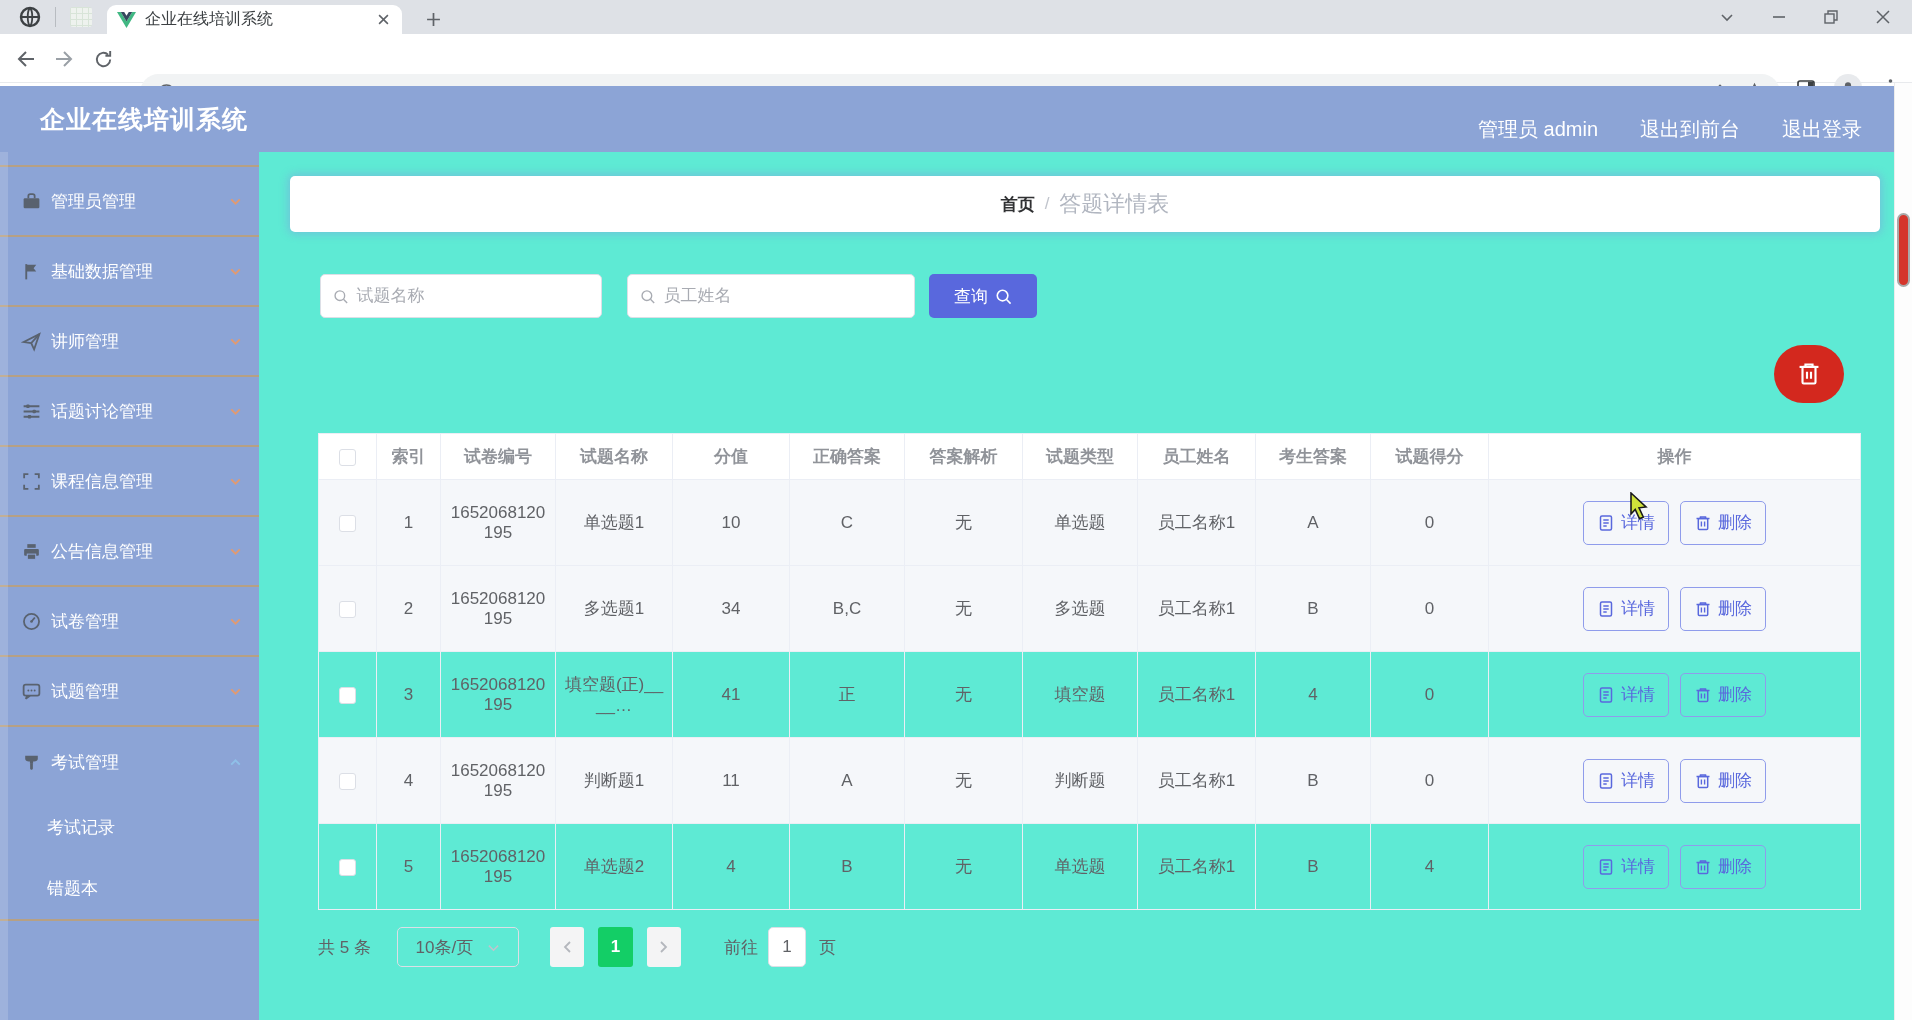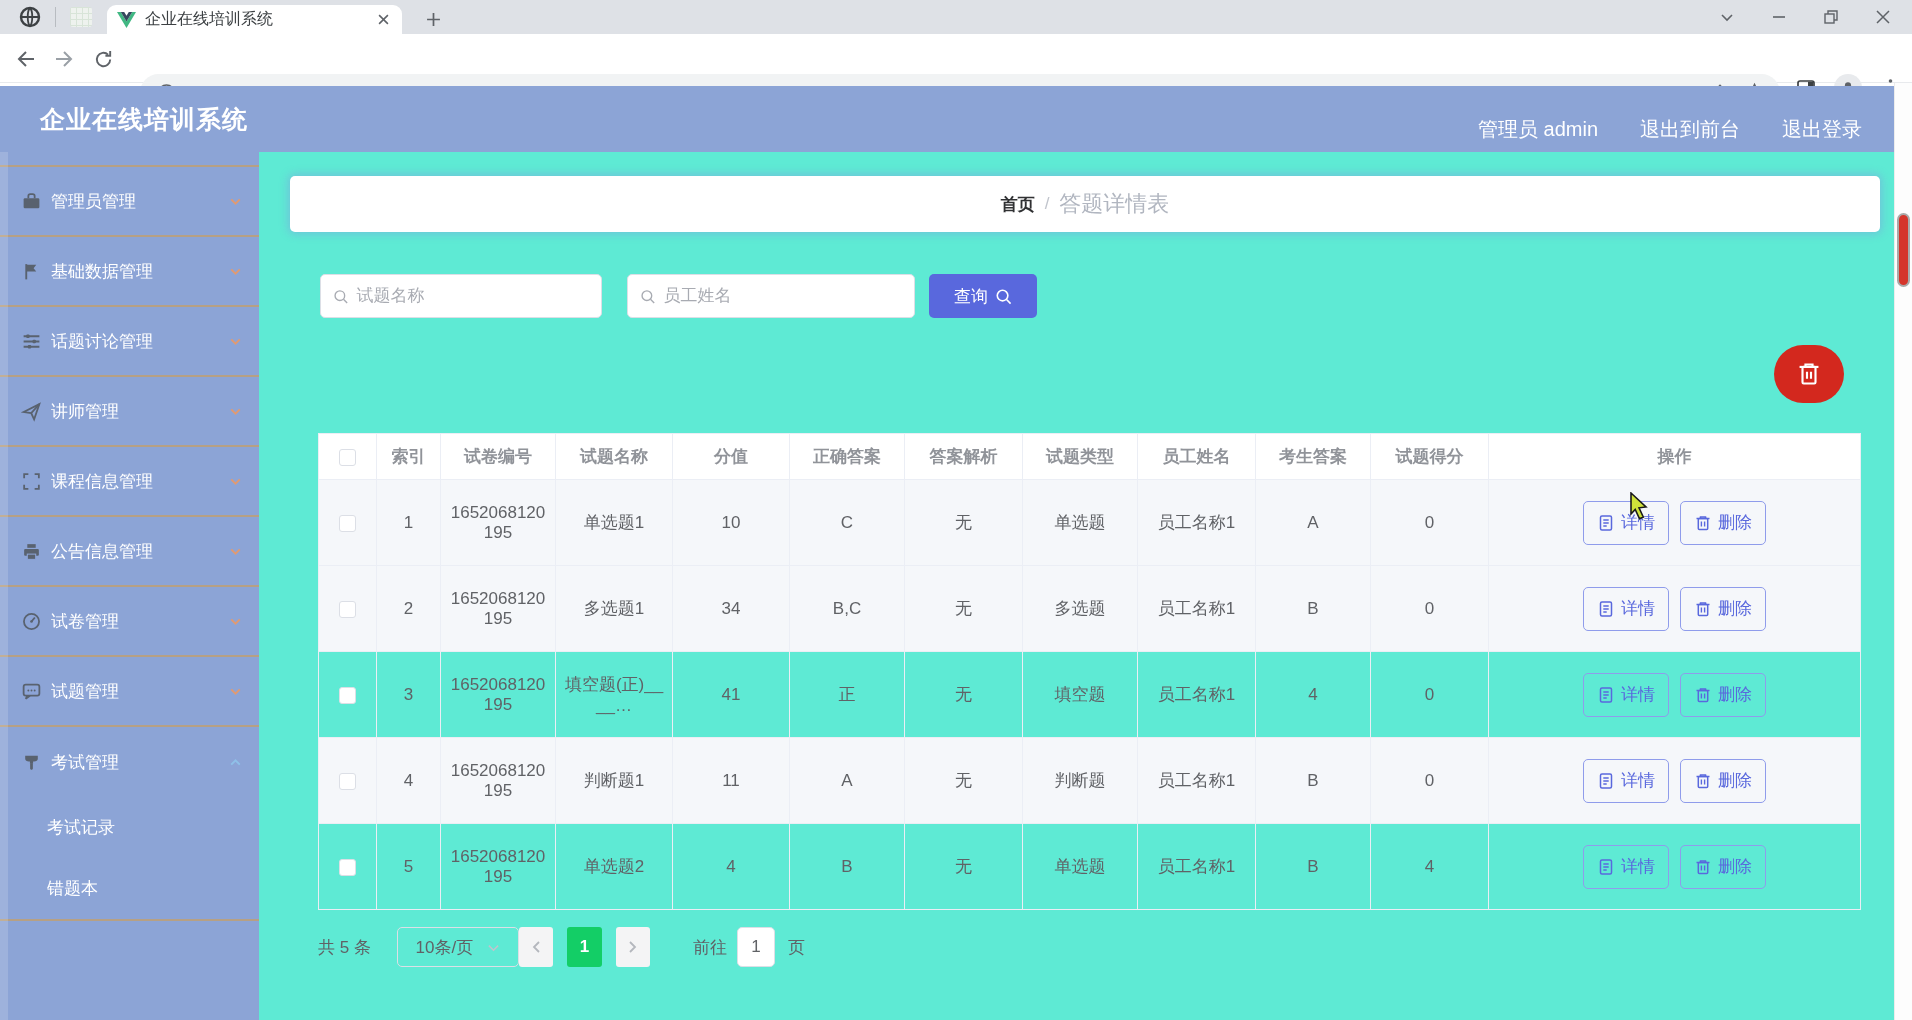--- a/index.html
+++ b/index.html
@@ -74,21 +74,21 @@
   tr.shaded td { background:#f5f7fa; }
   .chk { width:17px; height:17px; border:1px solid #dcdfe6; border-radius:3px; background:#fff; display:inline-block; vertical-align:middle; cursor:pointer; }
   .cell-actions { display:flex; align-items:center; justify-content:center; gap:11px; }
   .btn-row { height:44px; padding:0 13px; background:transparent; border:1px solid #8f9ceb; border-radius:5px; color:#5968dd;
              font-size:17px; display:inline-flex; align-items:center; gap:6px; cursor:pointer; font-family:inherit; }
 
   
   .pager { position:absolute; left:59px; top:775px; height:40px; display:flex; align-items:center; font-size:17px; color:#606266; }
   .pg-total { margin-right:26px; }
   .pg-size { width:122px; height:40px; border:1px solid #dcdfe6; border-radius:5px; display:flex; align-items:center;
-             justify-content:center; gap:14px; color:#606266; cursor:pointer; }
+             justify-content:center; gap:14px; color:#606266; cursor:pointer; margin-right:31px; }
   .pg-btn { width:34px; height:40px; background:#f4f4f5; border:none; border-radius:3px; display:flex; align-items:center;
             justify-content:center; cursor:pointer; color:#a8abb2; }
   .pg-prev { margin-right:14px; }
   .pg-cur { width:35px; height:40px; background:#13ce66; color:#fff; border-radius:3px; font-weight:bold; display:flex;
             align-items:center; justify-content:center; margin-right:14px; cursor:pointer; }
   .pg-next { margin-right:43px; }
   .pg-goto-label { margin-right:10px; }
   .pg-goto { width:38px; height:40px; border:1px solid #dcdfe6; border-radius:5px; text-align:center; font-size:17px;
              color:#606266; outline:none; margin-right:13px; font-family:inherit; }
 
@@ -255,41 +255,41 @@
         <span class="si-label">基础数据管理</span>
         <span class="si-caret">
           <svg width="15" height="15" viewBox="0 0 14 14">
             <path d="M3 5l4 4 4-4" fill="none" stroke="#e09a72" stroke-width="1.8"></path>
           </svg>
         </span>
       </div>
       <div class="side-item">
         <span class="si-icon">
           <svg width="21" height="21" viewBox="0 0 20 20">
+            <path d="M2.5 10.5L17.5 3l-5 14.5-2.8-6z" fill="none" stroke="#59626f" stroke-width="1.7"></path>
+            <path d="M9.7 11.5L17.5 3" fill="none" stroke="#59626f" stroke-width="1.7"></path>
+          </svg>
+        </span>
+        <span class="si-label">讲师管理</span>
+        <span class="si-caret">
+          <svg width="15" height="15" viewBox="0 0 14 14">
+            <path d="M3 5l4 4 4-4" fill="none" stroke="#e09a72" stroke-width="1.8"></path>
+          </svg>
+        </span>
+      </div>
+      <div class="side-item">
+        <span class="si-icon">
+          <svg width="21" height="21" viewBox="0 0 20 20">
             <path d="M2.5 5h15M2.5 10h15M2.5 15h15" stroke="#59626f" stroke-width="1.7"></path>
             <rect x="5" y="3.3" width="3.2" height="3.4" rx="1" fill="#59626f"></rect>
             <rect x="11" y="8.3" width="3.2" height="3.4" rx="1" fill="#59626f"></rect>
             <rect x="6.5" y="13.3" width="3.2" height="3.4" rx="1" fill="#59626f"></rect>
           </svg>
         </span>
         <span class="si-label">话题讨论管理</span>
-        <span class="si-caret">
-          <svg width="15" height="15" viewBox="0 0 14 14">
-            <path d="M3 5l4 4 4-4" fill="none" stroke="#e09a72" stroke-width="1.8"></path>
-          </svg>
-        </span>
-      </div>
-      <div class="side-item">
-        <span class="si-icon">
-          <svg width="21" height="21" viewBox="0 0 20 20">
-            <path d="M2.5 10.5L17.5 3l-5 14.5-2.8-6z" fill="none" stroke="#59626f" stroke-width="1.7"></path>
-            <path d="M9.7 11.5L17.5 3" fill="none" stroke="#59626f" stroke-width="1.7"></path>
-          </svg>
-        </span>
-        <span class="si-label">讲师管理</span>
         <span class="si-caret">
           <svg width="15" height="15" viewBox="0 0 14 14">
             <path d="M3 5l4 4 4-4" fill="none" stroke="#e09a72" stroke-width="1.8"></path>
           </svg>
         </span>
       </div>
       <div class="side-item">
         <span class="si-icon">
           <svg width="21" height="21" viewBox="0 0 20 20">
             <path d="M3 7V3h4M13 3h4v4M17 13v4h-4M7 17H3v-4" fill="none" stroke="#59626f" stroke-width="1.7"></path>

